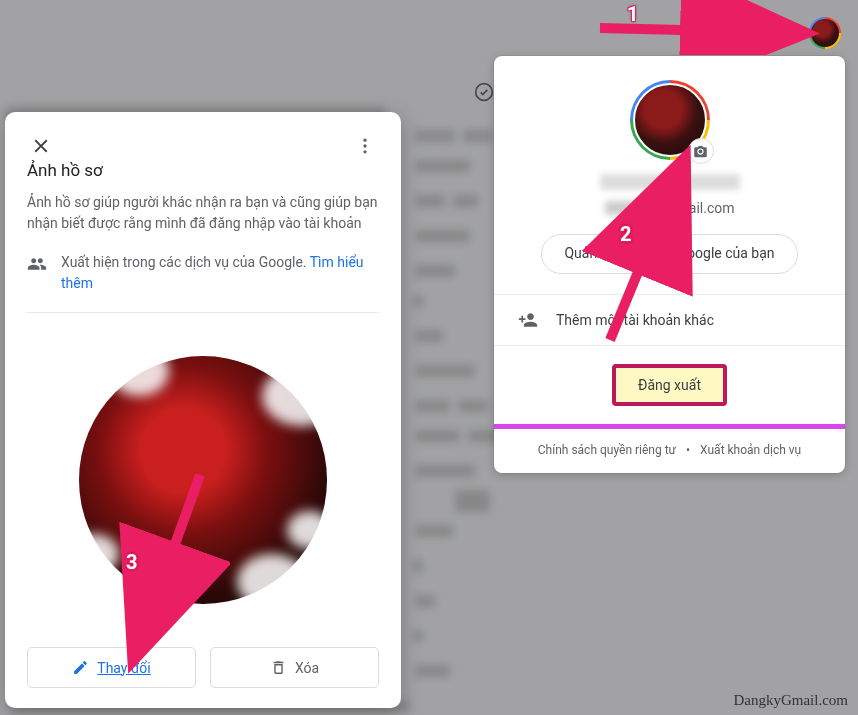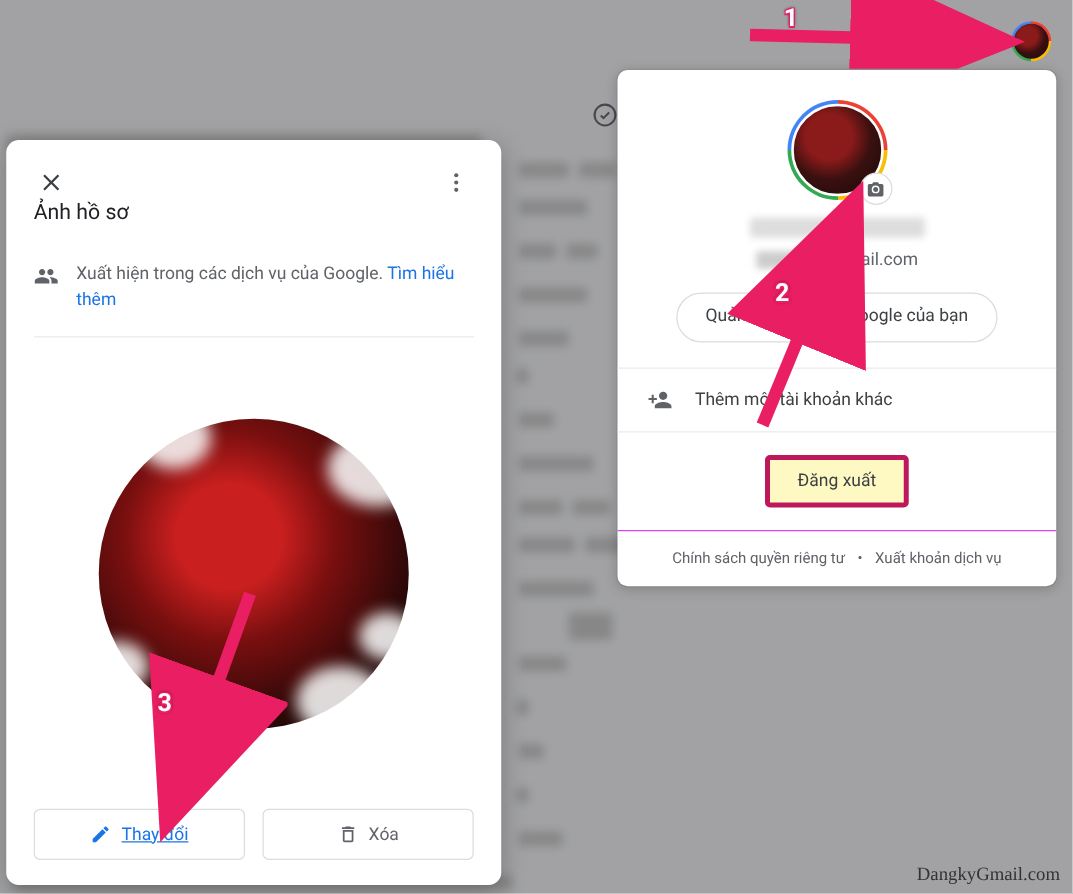--- a/index.html
+++ b/index.html
@@ -24,32 +24,32 @@
 .popover-avatar { width: 100%; height: 100%; border-radius: 50%; background: radial-gradient(circle at 40% 35%, #8b1a1a 0 30%, #3a1010 55%, #1a0808 100%); border: 2px solid #fff; }
 .camera-badge { position: absolute; right: -4px; bottom: -4px; width: 26px; height: 26px; border-radius: 50%; background: #fff; border: 1px solid #ddd; display: flex; align-items: center; justify-content: center; cursor: pointer; }
 .popover-name { margin-top: 14px; height: 16px; width: 140px; background: #ddd; filter: blur(3px); border-radius: 3px; }
 .popover-email { margin-top: 10px; font-size: 14px; color: #5f6368; display: flex; align-items: center; }
 .popover-email-blur { display: inline-block; width: 70px; height: 14px; background: #ccc; filter: blur(3px); border-radius: 2px; margin-right: 2px; }
 .manage-btn { margin-top: 18px; padding: 9px 22px; border: 1px solid #dadce0; border-radius: 20px; background: #fff; font-size: 14px; color: #3c4043; text-align: center; max-width: 260px; cursor: pointer; line-height: 1.4; }
 .popover-divider { width: 100%; height: 1px; background: #e8eaed; margin-top: 20px; }
 .add-account { width: 100%; padding: 15px 24px; display: flex; align-items: center; gap: 18px; font-size: 14px; color: #3c4043; cursor: pointer; }
 .signout-wrap { width: 100%; padding: 18px 0; display: flex; justify-content: center; border-top: 1px solid #e8eaed; }
 .signout-btn { padding: 9px 22px; border: 4px solid #be185d; border-radius: 4px; background: #fef9c3; font-size: 14px; color: #3c4043; cursor: pointer; }
-.popover-footer { width: 100%; padding: 14px 0 16px; display: flex; justify-content: center; align-items: center; gap: 10px; font-size: 12px; color: #5f6368; border-top: 1px solid #d946ef; }
+.popover-footer { width: 100%; padding: 14px 0 16px; display: flex; justify-content: center; align-items: center; gap: 10px; font-size: 12px; color: #5f6368; border-top: 5px solid #d946ef; }
 .popover-footer span.dot { color: #5f6368; }
 .popover-footer a { color: #5f6368; text-decoration: none; cursor: pointer; }
 
 
 .dialog { position: absolute; left: 5px; top: 112px; width: 396px; height: 596px; background: #fff; border-radius: 10px; box-shadow: 0 4px 20px rgba(0,0,0,0.25); display: flex; flex-direction: column; padding: 20px 22px; }
 .dialog-head { display: flex; justify-content: space-between; align-items: center; }
 .close-btn { width: 28px; height: 28px; display: flex; align-items: center; justify-content: center; cursor: pointer; border-radius: 50%; }
 .more-btn { width: 28px; height: 28px; display: flex; align-items: center; justify-content: center; cursor: pointer; border-radius: 50%; }
 .dialog-title { font-size: 17px; color: #202124; font-weight: 400; }
 .dialog-desc { margin-top: 12px; font-size: 14px; color: #5f6368; line-height: 1.5; }
-.visibility-row { margin-top: 29px; display: flex; gap: 14px; font-size: 14px; color: #5f6368; line-height: 1.5; }
+.visibility-row { margin-top: 18px; display: flex; gap: 14px; font-size: 14px; color: #5f6368; line-height: 1.5; }
 .visibility-row a { color: #1a73e8; text-decoration: none; cursor: pointer; }
 .thin-divider { height: 1px; background: #e8eaed; margin-top: 18px; }
 .photo-area { flex: 1; display: flex; align-items: center; justify-content: center; position: relative; }
 .big-avatar { width: 248px; height: 248px; border-radius: 50%; background: radial-gradient(circle at 42% 38%, #c91f1f 0 20%, #7a0f0f 40%, #2b0808 70%, #0e0404 100%); position: relative; overflow: visible; }
 .smoke { position: absolute; background: rgba(255,255,255,0.85); border-radius: 50%; filter: blur(6px); }
 .dialog-actions { display: flex; gap: 14px; }
 .action-btn { flex: 1; padding: 11px 0; border: 1px solid #dadce0; border-radius: 5px; background: #fff; display: flex; align-items: center; justify-content: center; gap: 8px; font-size: 14px; cursor: pointer; }
 .action-btn.primary { color: #1a73e8; text-decoration: underline; }
 .action-btn.secondary { color: #5f6368; }
 
@@ -186,20 +186,21 @@
     </div>
     <div class="more-btn">
       <svg viewBox="0 0 24 24" width="20" height="20">
           <circle cx="12" cy="5" r="2" fill="#5f6368"></circle>
           <circle cx="12" cy="12" r="2" fill="#5f6368"></circle>
           <circle cx="12" cy="19" r="2" fill="#5f6368"></circle>
         </svg>
     </div>
   </div>
   <div class="dialog-title">Ảnh hồ sơ</div>
+  <div class="dialog-desc">Ảnh hồ sơ giúp người khác nhận ra bạn và cũng giúp bạn nhận biết được rằng mình đã đăng nhập vào tài khoản</div>
   <div class="visibility-row">
     <svg viewBox="0 0 24 24" width="20" height="20" style="flex-shrink:0;margin-top:2px;">
         <path fill="#5f6368" d="M16 11c1.66 0 2.99-1.34 2.99-3S17.66 5 16 5s-3 1.34-3 3 1.34 3 3 3zm-8 0c1.66 0 2.99-1.34 2.99-3S9.66 5 8 5 5 6.34 5 8s1.34 3 3 3zm0 2c-2.33 0-7 1.17-7 3.5V19h14v-2.5c0-2.33-4.67-3.5-7-3.5zm8 0c-.29 0-.62.02-.97.05 1.16.84 1.97 1.97 1.97 3.45V19h6v-2.5c0-2.33-4.67-3.5-7-3.5z"></path>
       </svg>
     <div><span>Xuất hiện trong các dịch vụ của Google. </span><a>Tìm hiểu thêm</a></div>
   </div>
   <div class="thin-divider"></div>
   <div class="photo-area">
     <div class="big-avatar">
       <div class="smoke" style="width:60px;height:50px;top:-10px;left:30px;"></div>

